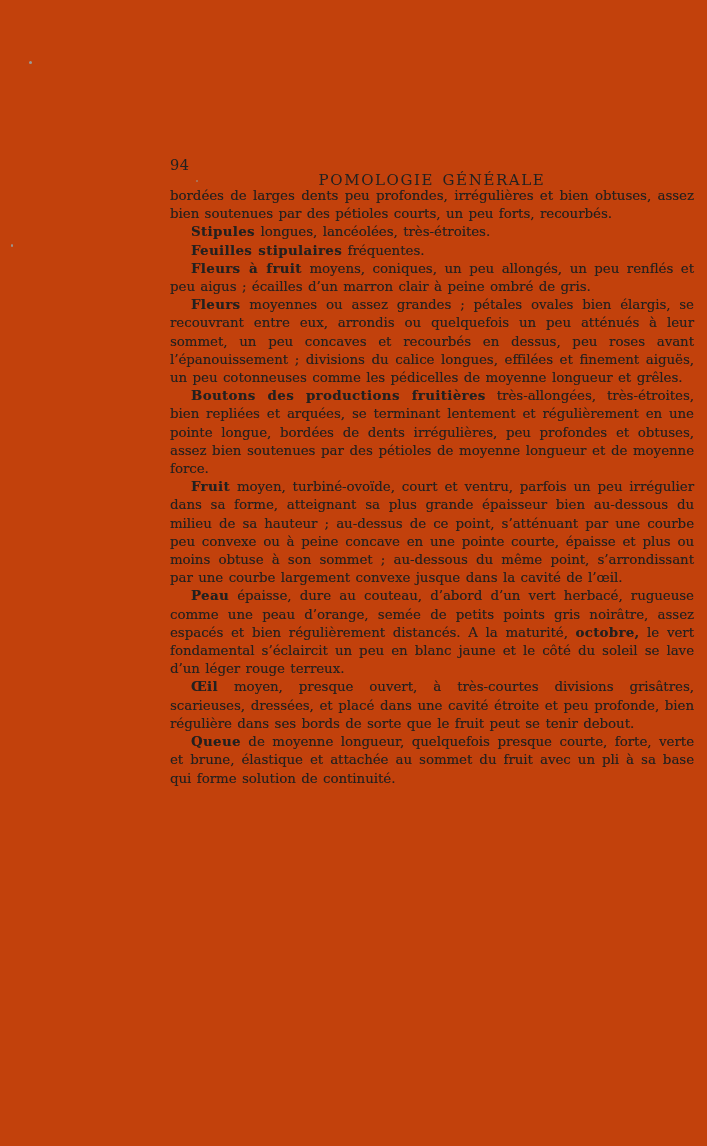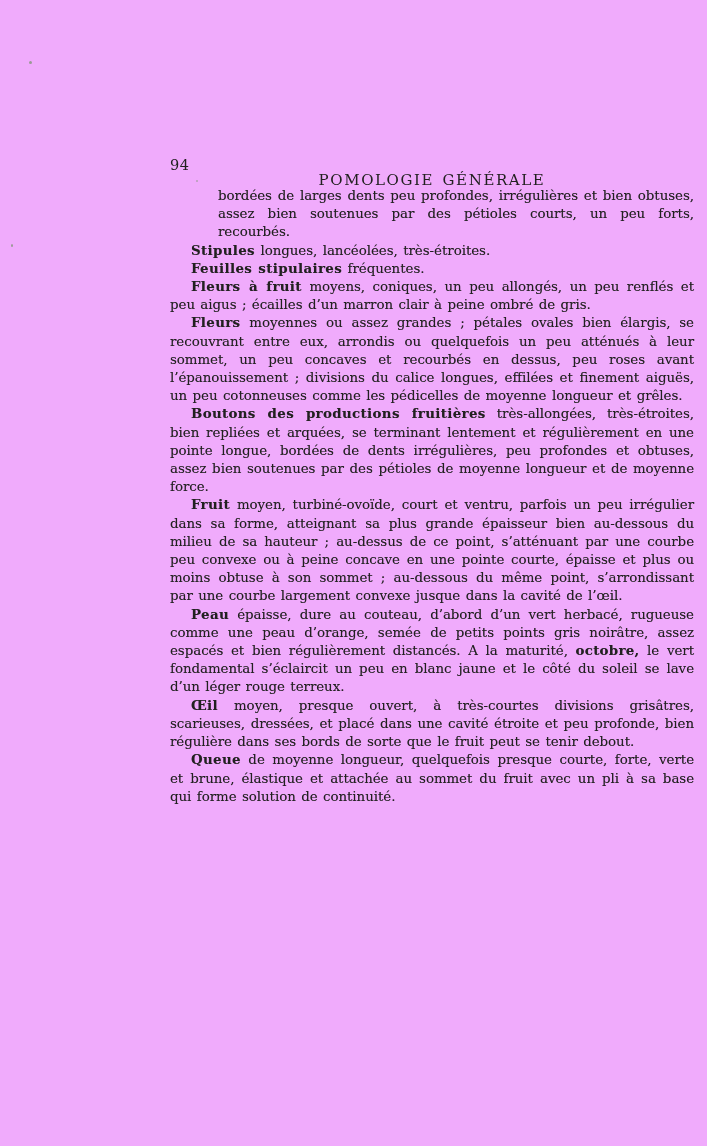--- a/index.html
+++ b/index.html
@@ -4,21 +4,21 @@
 <style>
   html, body {
     margin: 0;
     padding: 0;
     background: #e8e8e8;
   }
   .page {
     position: relative;
     width: 707px;
     height: 1146px;
-    background: #f0abfc;
+    background: #c2410c;
     overflow: hidden;
     font-family: "DejaVu Serif", "Liberation Serif", serif;
     color: #222120;
   }
   .text-column {
     position: absolute;
     left: 170px;
     top: 155px;
     width: 524px;
   }
@@ -48,21 +48,20 @@
     margin: 0;
     font-size: 13.3px;
     line-height: 18.2px;
     text-align: justify;
     text-indent: 21px;
     word-spacing: 1.2px;
     text-shadow: 0.25px 0.25px 0 rgba(20,20,20,0.35);
   }
   .body-text p.noindent {
     text-indent: 0;
-    margin-left: 48px;
   }
   .lead {
     font-weight: bold;
     letter-spacing: 0.4px;
   }
   .inline-bold {
     font-weight: bold;
     letter-spacing: 0.3px;
   }
   .speck {

